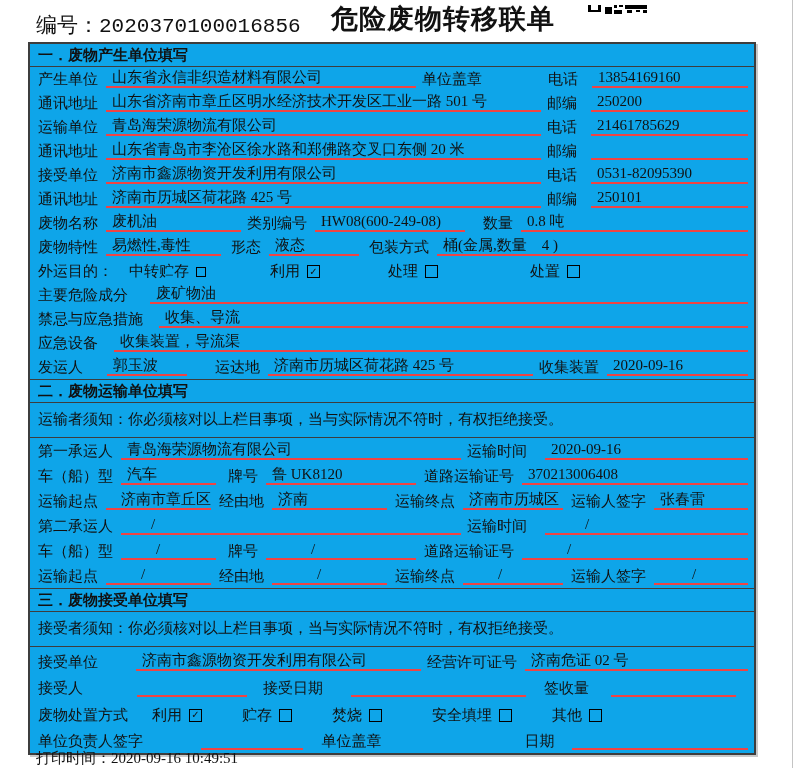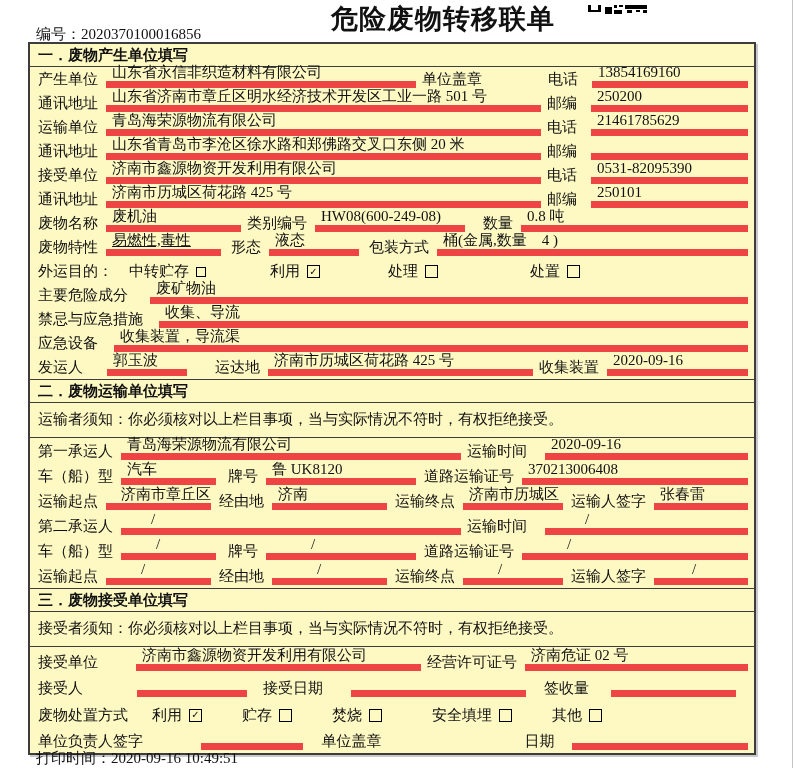--- a/index.html
+++ b/index.html
@@ -2,37 +2,37 @@
 <html><head>
 <meta charset="utf-8">
 <style>
   html,body{margin:0;padding:0;}
   body{
     width:796px;height:768px;position:relative;overflow:hidden;
     background:#ffffff;color:#111;
     font-family:"Liberation Serif","DejaVu Serif",serif;
   }
   .page-edge{position:absolute;left:792px;top:0;width:1px;height:768px;background:#c4c4c4;}
-  #serial{position:absolute;left:36px;top:25px;font-size:15px;white-space:nowrap;}
+  #serial{position:absolute;left:36px;top:11px;font-size:21px;white-space:nowrap;font-family:Liberation Mono, monospace;}
   #title{position:absolute;left:331px;top:1px;font-size:27px;font-weight:bold;letter-spacing:1px;white-space:nowrap;}
   #qr{position:absolute;left:588px;top:0;}
   #form{
     position:absolute;left:28px;top:42px;width:728px;box-sizing:border-box;
-    border:2px solid #3d3d3d;background:#fef9c3;box-shadow:2px 2px 0 #c9c9c9;
+    border:2px solid #3d3d3d;background:#0ea5e9;box-shadow:2px 2px 0 #c9c9c9;
   }
   .sec{display:block;}
   .sec.bordered{border-top:1px solid #3d3d3d;}
   .sec-header{font-weight:bold;font-size:15px;height:18px;line-height:18px;padding:2px 8px;border-bottom:1px solid #3d3d3d;}
   .notice{font-size:15px;padding:7px 8px 8px 8px;border-bottom:1px solid #3d3d3d;}
   .row{display:flex;align-items:flex-end;padding:0 6px 3px 8px;box-sizing:border-box;}
   .s1 .row{height:24px;}
   .s2 .row{height:25px;}
   .s3 .row{height:26.5px;}
   .lb{font-size:15px;line-height:18px;white-space:nowrap;margin-right:8px;}
-  .ulv{font-size:15px;line-height:18px;border-bottom:7px solid #ef4444;padding-left:6px;white-space:nowrap;box-sizing:border-box;overflow:visible;}
+  .ulv{font-size:15px;line-height:18px;border-bottom:2px solid #ef4444;padding-left:6px;white-space:nowrap;box-sizing:border-box;overflow:visible;}
   .flex1{flex:1;}
   .sp{display:inline-block;flex:none;}
   .cbw{display:flex;align-items:flex-end;flex:none;}
   .cbt{font-size:15px;line-height:18px;white-space:nowrap;}
   .cbx{
     width:11px;height:11px;border:1px solid #000;margin:0 0 2px 7px;box-sizing:content-box;
     display:flex;align-items:center;justify-content:center;
     font-family:"DejaVu Sans",sans-serif;font-size:10px;font-weight:bold;line-height:1;
   }
   .cbx.small{width:8px;height:8px;margin-bottom:3px;}
@@ -122,21 +122,21 @@
           <span class="ulv" style="width: 135px;">废机油</span>
           <span class="sp" style="width: 6px;"></span>
           <span class="lb">类别编号</span>
           <span class="ulv" style="width: 150px;">HW08(600-249-08)</span>
           <span class="sp" style="width: 18px;"></span>
           <span class="lb">数量</span>
           <span class="ulv flex1">0.8 吨</span>
         </div>
         <div class="row">
           <span class="lb">废物特性</span>
-          <span class="ulv" style="width: 115px; text-decoration: underline;">易燃性,毒性</span>
+          <span class="ulv" style="width: 115px;">易燃性,毒性</span>
           <span class="sp" style="width: 10px;"></span>
           <span class="lb">形态</span>
           <span class="ulv" style="width: 90px;">液态</span>
           <span class="sp" style="width: 10px;"></span>
           <span class="lb">包装方式</span>
           <span class="ulv flex1">桶(金属,数量　4 )</span>
         </div>
         <div class="row">
           <span class="lb">外运目的：</span>
           <span class="sp" style="width: 8px;"></span>

